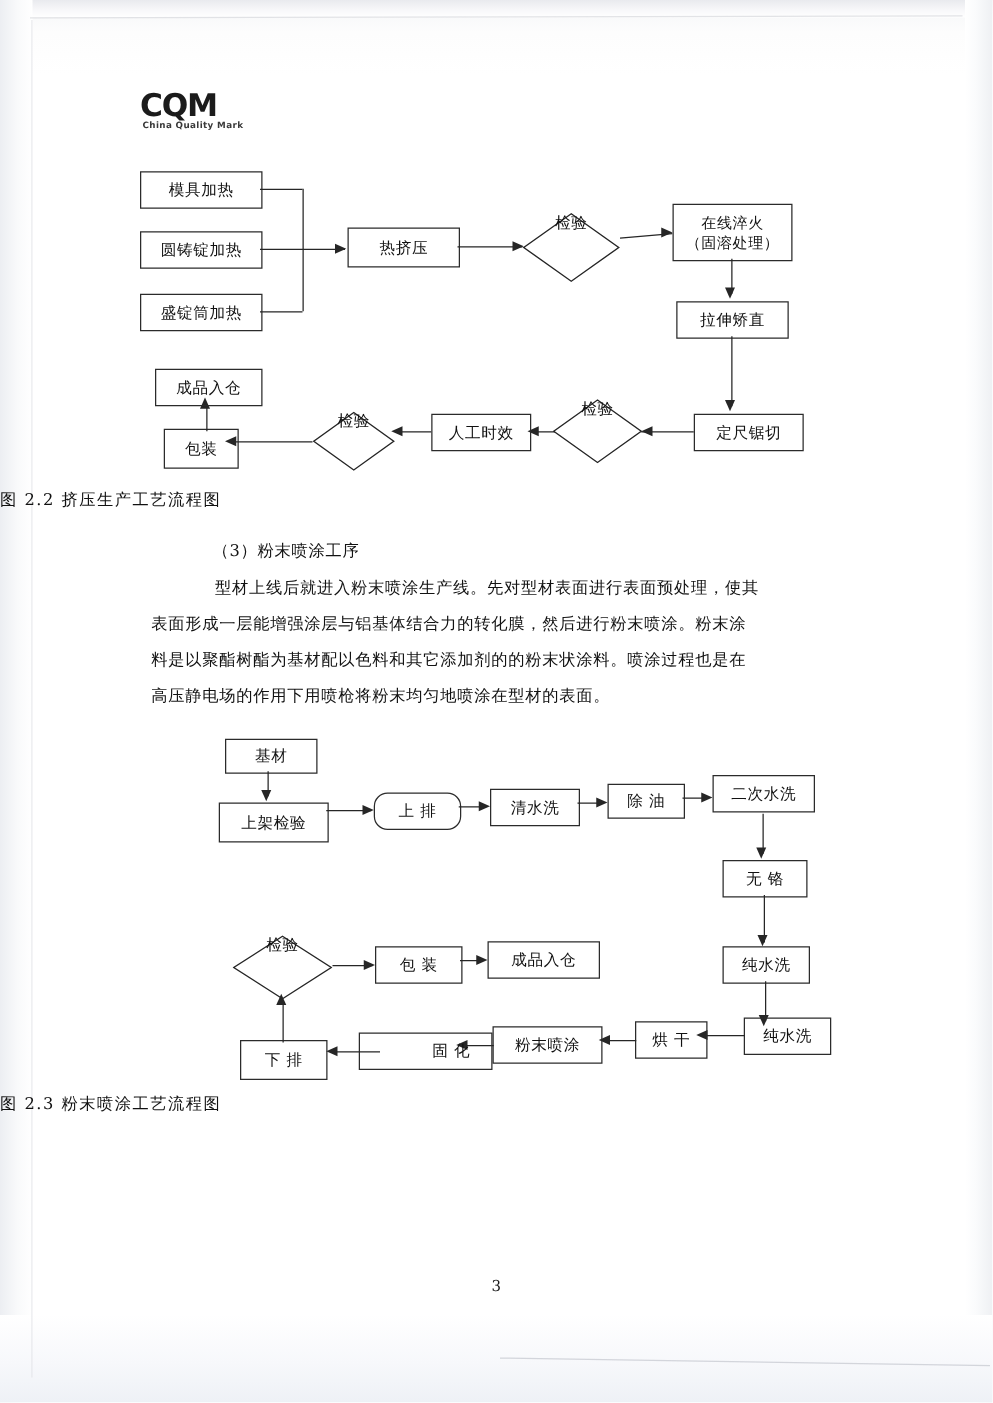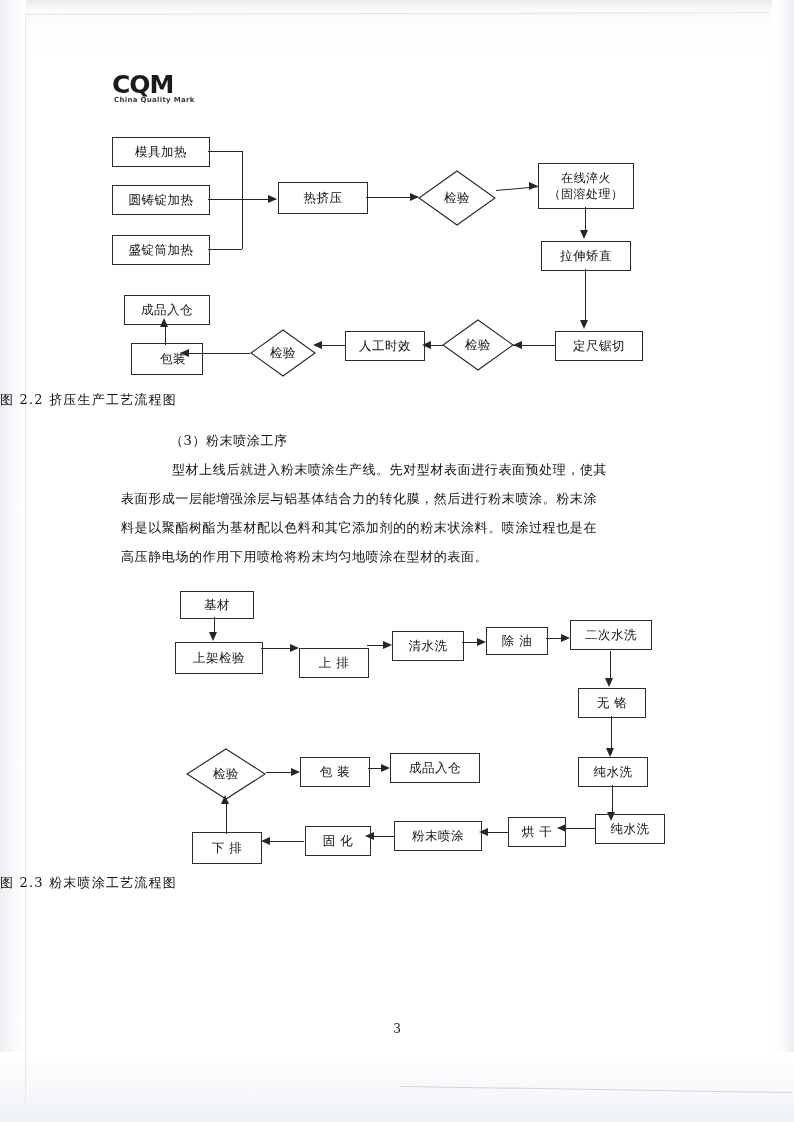--- a/index.html
+++ b/index.html
@@ -53,21 +53,21 @@
   
   .chart{position:absolute;}
   .node{
     position:absolute;border:1px solid #2b2b2b;background:transparent;
     display:flex;align-items:center;justify-content:center;text-align:center;
     font-size:12.5px;color:#111;line-height:1.25;letter-spacing:.5px;
     font-family:"DejaVu Serif","Liberation Serif",serif;
   }
   .node.two-line{font-size:12px;line-height:1.35;}
   .diamond{
-    position:absolute;display:flex;align-items:center;justify-content:center;
+    position:absolute;display:flex;justify-content:center;
     font-size:12.5px;color:#111;letter-spacing:.5px;
   }
   .diamond .dshape{position:absolute;inset:0;}
   .diamond .dlabel{position:relative;z-index:2;}
   .ln{position:absolute;background:#262626;}
   .ln.h{height:1px;}
   .ln.v{width:1px;}
   .arrow{position:absolute;width:0;height:0;}
   .arrow.r{border-top:4.5px solid transparent;border-bottom:4.5px solid transparent;border-left:9px solid #262626;}
   .arrow.l{border-top:4.5px solid transparent;border-bottom:4.5px solid transparent;border-right:9px solid #262626;}
@@ -173,21 +173,21 @@
     <div class="diamond" style="left:250px;top:329px;width:66px;height:48px;">
       <svg class="dshape" viewBox="0 0 66 48" preserveAspectRatio="none">
         <polygon points="33,1 65,24 33,47 1,24" fill="none" stroke="#262626" stroke-width="1.1"></polygon>
       </svg>
       <span class="dlabel">检验</span>
     </div>
 
     <div class="ln h" style="left:186px;top:353px;width:64px;"></div>
     <div class="arrow l" style="left:180px;top:349px;"></div>
 
-    <div class="node" style="left:131px;top:343px;width:58px;height:30px;padding-left:12px;">包装</div>
+    <div class="node" style="left:131px;top:343px;width:58px;height:30px;">包装</div>
 
     <div class="ln v" style="left:165px;top:325px;height:20px;"></div>
     <div class="arrow u" style="left:160px;top:318px;"></div>
 
     <div class="node" style="left:124px;top:295px;width:84px;height:28px;">成品入仓</div>
 
     <div class="caption" style="left:0;top:391px;">图 2.2  挤压生产工艺流程图</div>
   </div>
 
   <div class="para" style="left:170px;top:432px;">（3）粉末喷涂工序</div>
@@ -199,21 +199,21 @@
   <div class="chart" id="fig23" style="left:0;top:0;width:634px;height:920px;">
 
     <div class="node" style="left:180px;top:591px;width:72px;height:26px;">基材</div>
     <div class="ln v" style="left:214px;top:617px;height:20px;"></div>
     <div class="arrow d" style="left:209px;top:632px;"></div>
 
     <div class="node" style="left:175px;top:642px;width:86px;height:30px;">上架检验</div>
     <div class="ln h" style="left:261px;top:648px;width:36px;"></div>
     <div class="arrow r" style="left:290px;top:644px;"></div>
 
-    <div class="node" style="left:299px;top:648px;width:68px;height:28px;">上 排</div>
+    <div class="node" style="left:299px;top:634px;width:68px;height:28px;border-radius:11px;">上 排</div>
     <div class="ln h" style="left:367px;top:645px;width:22px;"></div>
     <div class="arrow r" style="left:383px;top:641px;"></div>
 
     <div class="node" style="left:392px;top:631px;width:70px;height:28px;">清水洗</div>
     <div class="ln h" style="left:462px;top:642px;width:20px;"></div>
     <div class="arrow r" style="left:477px;top:638px;"></div>
 
     <div class="node" style="left:486px;top:627px;width:60px;height:26px;">除 油</div>
     <div class="ln h" style="left:546px;top:638px;width:20px;"></div>
     <div class="arrow r" style="left:561px;top:634px;"></div>
@@ -237,21 +237,21 @@
     <div class="arrow l" style="left:557px;top:824px;"></div>
 
     <div class="node" style="left:508px;top:817px;width:56px;height:28px;">烘 干</div>
     <div class="ln h" style="left:486px;top:832px;width:23px;"></div>
     <div class="arrow l" style="left:479px;top:828px;"></div>
 
     <div class="node" style="left:394px;top:821px;width:86px;height:28px;">粉末喷涂</div>
     <div class="ln h" style="left:372px;top:836px;width:23px;"></div>
     <div class="arrow l" style="left:365px;top:832px;"></div>
 
-    <div class="node" style="left:305px;top:826px;width:64px;height:28px;">固 化</div>
+    <div class="node" style="left:287px;top:826px;width:64px;height:28px;padding-left:41px;">固 化</div>
     <div class="ln h" style="left:268px;top:841px;width:36px;"></div>
     <div class="arrow l" style="left:261px;top:837px;"></div>
 
     <div class="node" style="left:192px;top:832px;width:68px;height:30px;">下 排</div>
 
     <div class="ln v" style="left:226px;top:802px;height:32px;"></div>
     <div class="arrow u" style="left:221px;top:795px;"></div>
 
     <div class="diamond" style="left:186px;top:748px;width:80px;height:52px;">
       <svg class="dshape" viewBox="0 0 80 52" preserveAspectRatio="none">

